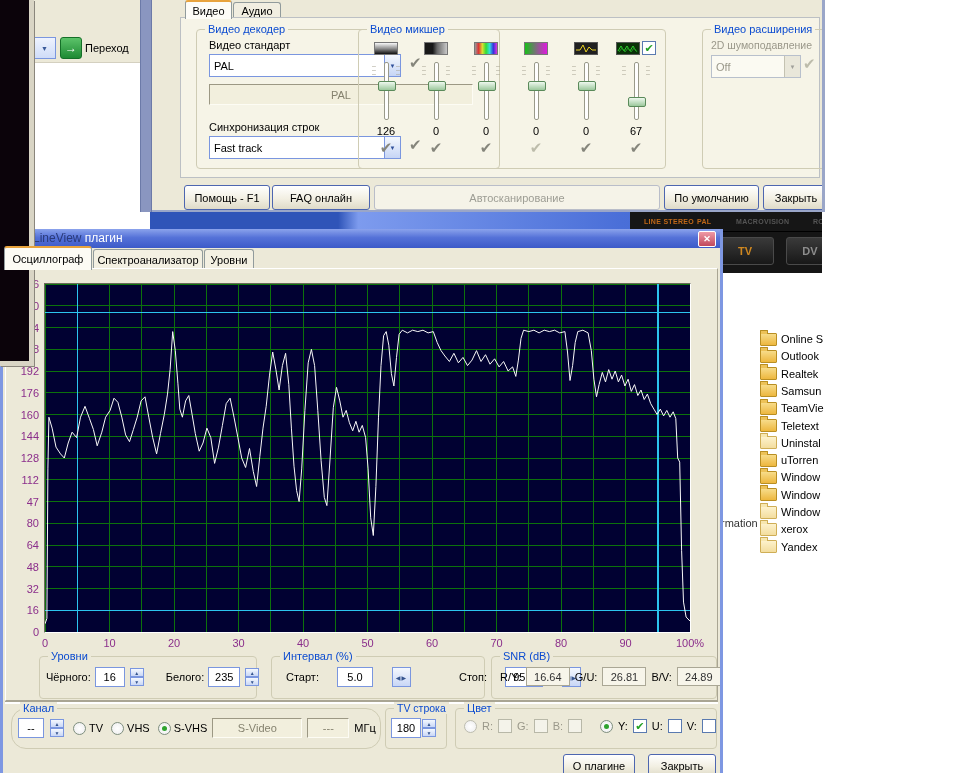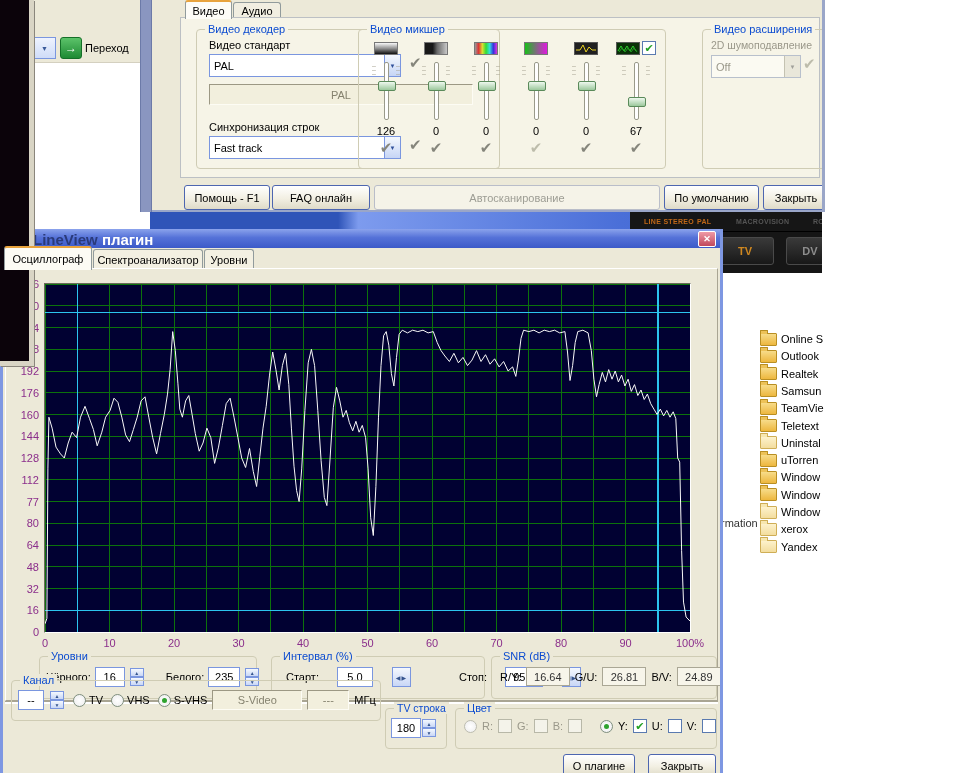--- a/index.html
+++ b/index.html
@@ -60,21 +60,21 @@
   .mx-slider .ticks.l{left:6px;} .mx-slider .ticks.r{right:6px;}
   .mx-slider .thumb{position:absolute;left:12px;width:16px;height:8px;border:1px solid #5a8a5a;border-radius:2px;
                     background:linear-gradient(180deg,#eef8ee,#9cc89c);}
   .mx-val{margin-top:3px;}
   .mx-check{margin-top:2px;}
   
   #lineview{position:absolute;left:0;top:229px;width:723px;height:544px;background:#ece9d8;
             border-left:3px solid #7e97e2;border-right:3px solid #7e97e2;box-sizing:border-box;overflow:hidden;}
   #lv-titlebar{position:absolute;left:0;top:0;width:100%;height:19px;
                background:linear-gradient(180deg,#8ba3ec,#5572d8 45%,#3c5ac8);}
-  #lv-title{position:absolute;left:30px;top:2px;font-weight:bold;font-size:15px;color:#fff;white-space:nowrap;}
+  #lv-title{position:absolute;left:30px;top:2px;font-weight:normal;font-size:12px;color:#fff;white-space:nowrap;}
   #lv-title .brand{color:#2a3a7a;}
   #lv-close{position:absolute;right:4px;top:2px;width:16px;height:14px;border:1px solid #fff;border-radius:2px;
             background:linear-gradient(180deg,#ef9aa6,#c1485c);color:#fff;font-size:9px;font-weight:bold;
             display:flex;align-items:center;justify-content:center;}
   .lvtab{position:absolute;display:flex;align-items:center;justify-content:center;border:1px solid #919b9c;border-bottom:none;
          border-radius:3px 3px 0 0;background:#f3f0e2;}
   .lvtab.active{background:#fcfbf4;border-top:2px solid #e8a33d;z-index:2;}
   #lv-page{position:absolute;left:2px;top:39px;width:713px;height:433px;background:#ece9d8;
            border:1px solid;border-color:#ffffff #a9a593 #a9a593 #ffffff;box-sizing:border-box;}
   #plot-frame{position:absolute;left:41px;top:54px;width:647px;height:350px;
@@ -360,21 +360,21 @@
 
     <div id="lv-page"></div>
 
     <div id="y-ticks" class="abs" style="left:2px;top:55px;width:36px;height:348px;">
         <div class="ytick" style="top: 342px;">0</div>
         <div class="ytick" style="top: 320.25px;">16</div>
         <div class="ytick" style="top: 298.5px;">32</div>
         <div class="ytick" style="top: 276.75px;">48</div>
         <div class="ytick" style="top: 255px;">64</div>
         <div class="ytick" style="top: 233.25px;">80</div>
-        <div class="ytick" style="top: 211.5px;">77</div>
+        <div class="ytick" style="top: 211.5px;">47</div>
         <div class="ytick" style="top: 189.75px;">112</div>
         <div class="ytick" style="top: 168px;">128</div>
         <div class="ytick" style="top: 146.25px;">144</div>
         <div class="ytick" style="top: 124.5px;">160</div>
         <div class="ytick" style="top: 102.75px;">176</div>
         <div class="ytick" style="top: 81px;">192</div>
         <div class="ytick" style="top: 59.25px;">208</div>
         <div class="ytick" style="top: 37.5px;">224</div>
         <div class="ytick" style="top: 15.75px;">240</div>
         <div class="ytick" style="top: -6px;">256</div>
@@ -488,21 +488,21 @@
           <span style="width: 42px; height: 17px; display: inline-flex; align-items: center; justify-content: center; background: rgb(247, 245, 234); border: 1px solid rgb(170, 167, 149); color: rgb(51, 51, 51);">16.64</span>
           <span class="glabel">G/U:</span>
           <span style="width: 42px; height: 17px; display: inline-flex; align-items: center; justify-content: center; background: rgb(247, 245, 234); border: 1px solid rgb(170, 167, 149); color: rgb(51, 51, 51);">26.81</span>
           <span class="glabel">B/V:</span>
           <span style="width: 42px; height: 17px; display: inline-flex; align-items: center; justify-content: center; background: rgb(247, 245, 234); border: 1px solid rgb(170, 167, 149); color: rgb(51, 51, 51);">24.89</span>
         </div>
     </div>
 
     <div class="abs" style="left:2px;top:472px;width:713px;height:2px;background:#ffffff;border-top:1px solid #a9a593;"></div>
 
-    <div class="grp lv-group-row" style="left:8px;top:451px;width:368px;height:39px;">
+    <div class="grp lv-group-row" style="left:8px;top:479px;width:368px;height:39px;border-radius:15px;">
       <span class="gtitle bg-dlg">Канал</span>
       <div class="abs" style="left:6px;top:9px;display:flex;align-items:center;gap:5px;">
         <span class="spinval" style="width:24px;">
           <span>--</span>
           </span>
         <span class="spinarr">
             <span>▲</span>
             <span>▼</span>
           </span>
         <span id="channel-radios" style="display:flex;align-items:center;gap:8px;margin-left:4px;">

